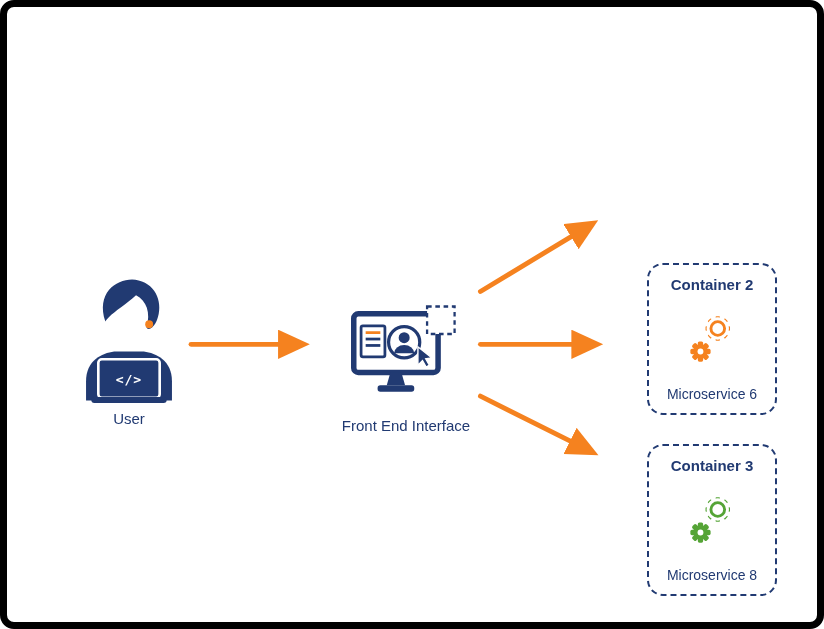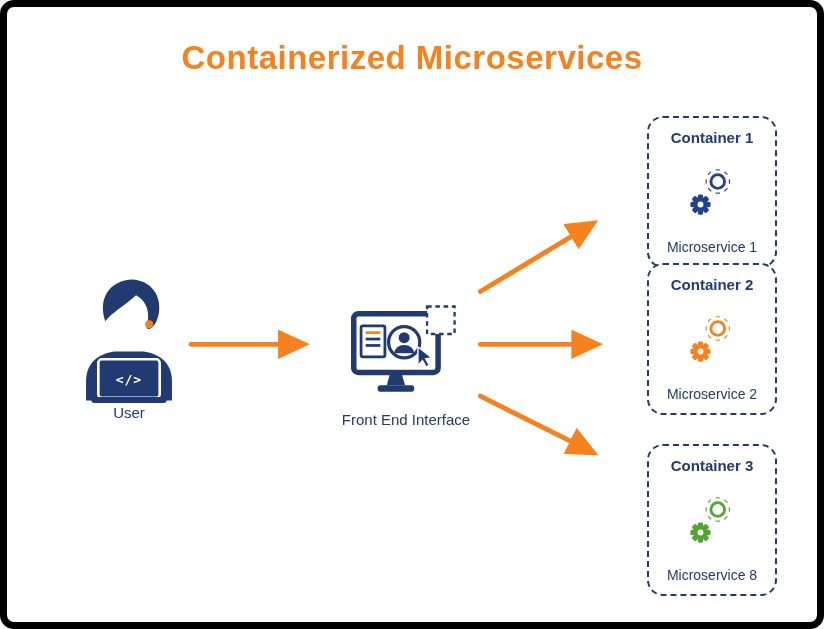--- a/index.html
+++ b/index.html
@@ -4,21 +4,21 @@
 <style>
   html,body{margin:0;padding:0;background:#fff;}
   .frame{position:relative;width:824px;height:629px;box-sizing:border-box;background:#fff;
     border:7px solid #000;border-radius:14px;overflow:hidden;
     font-family:"Liberation Sans",sans-serif;color:var(--navy);}
   .title{position:absolute;top:32px;left:0;width:100%;text-align:center;
     font-size:33px;font-weight:800;letter-spacing:.5px;color:var(--orange);}
   .arrows{position:absolute;inset:0;width:100%;height:100%;pointer-events:none;}
   .arrows line{stroke:var(--orange);stroke-width:5;stroke-linecap:round;}
   .node{position:absolute;display:flex;flex-direction:column;align-items:center;}
-  .node-label{font-size:15px;font-weight:500;color:var(--navy);}
+  .node-label{font-size:15px;font-weight:500;margin-top:6px;color:var(--navy);}
   .user-node{left:62px;top:262px;width:120px;}
   .frontend-node{left:318px;top:294px;width:162px;text-align:right;}
   .container-box{position:absolute;left:640px;width:130px;height:152px;box-sizing:border-box;
     border:2px dashed var(--navy);border-radius:16px;background:#fff;
     display:flex;flex-direction:column;align-items:center;justify-content:space-between;
     padding:11px 4px;}
   .container-1{top:109px;}
   .container-2{top:256px;}
   .container-3{top:437px;}
   .container-title{font-size:15px;font-weight:700;color:var(--navy);}
@@ -38,21 +38,20 @@
       <rect x="-5" y="-19" width="10" height="38" rx="3" transform="rotate(90)"></rect>
       <rect x="-5" y="-19" width="10" height="38" rx="3" transform="rotate(135)"></rect>
       <circle r="13.5"></circle>
       <circle r="5.5" fill="#fff"></circle>
     </g>
   </defs>
 </svg>
 
 <div class="frame">
 
-  <div class="title">Containerized Microservices</div>
 
   <svg class="arrows" viewBox="0 0 824 629">
     <defs>
       <marker id="ah" markerWidth="7" markerHeight="7" refX="5" refY="3" orient="auto">
         <path d="M0,0 L6.5,3 L0,6 Z" class="fill-orange"></path>
       </marker>
     </defs>
     <line x1="186" y1="345" x2="300" y2="345" marker-end="url(#ah)"></line>
     <line x1="482" y1="291" x2="596" y2="222" marker-end="url(#ah)"></line>
     <line x1="482" y1="345" x2="600" y2="345" marker-end="url(#ah)"></line>
@@ -83,44 +82,32 @@
       <circle cx="73" cy="45" r="17" fill="#fff" class="stroke-navy" stroke-width="3.5"></circle>
       <circle cx="73" cy="40" r="6" class="fill-navy"></circle>
       <path d="M62,57 A 11 9 0 0 1 84,57 Z" class="fill-navy"></path>
       <path d="M88,50 L88,70 L93,65 L97,72 L100.5,70 L96.5,63 L103,62 Z" class="fill-navy" stroke="#fff" stroke-width="1.5"></path>
       <path d="M58,78 L70,78 L74,92 L54,92 Z" class="fill-navy"></path>
       <rect x="44" y="92" width="40" height="7" rx="3" class="fill-navy"></rect>
     </svg>
     <div class="node-label">Front End Interface</div>
   </div>
 
-  <div class="container-box container-1">
-    <div class="container-title">Container 1</div>
-    <svg width="72" height="72" viewBox="0 0 100 100">
-      <g fill="#24418C">
-        <use href="#gear-shape" transform="translate(34,66) scale(0.74)"></use>
-        <g stroke="#fff" stroke-width="4">
-            <use href="#gear-shape" transform="translate(58,34)"></use>
-          </g>
-      </g>
-    </svg>
-    <div class="service-label">Microservice 1</div>
-  </div>
 
   <div class="container-box container-2">
     <div class="container-title">Container 2</div>
     <svg width="72" height="72" viewBox="0 0 100 100">
       <g fill="#F5821F">
         <use href="#gear-shape" transform="translate(34,66) scale(0.74)"></use>
         <g stroke="#fff" stroke-width="4">
             <use href="#gear-shape" transform="translate(58,34)"></use>
           </g>
       </g>
     </svg>
-    <div class="service-label">Microservice 2</div>
+    <div class="service-label">Microservice 6</div>
   </div>
 
   <div class="container-box container-3">
     <div class="container-title">Container 3</div>
     <svg width="72" height="72" viewBox="0 0 100 100">
       <g fill="#55A436">
         <use href="#gear-shape" transform="translate(34,66) scale(0.74)"></use>
         <g stroke="#fff" stroke-width="4">
             <use href="#gear-shape" transform="translate(58,34)"></use>
           </g>

